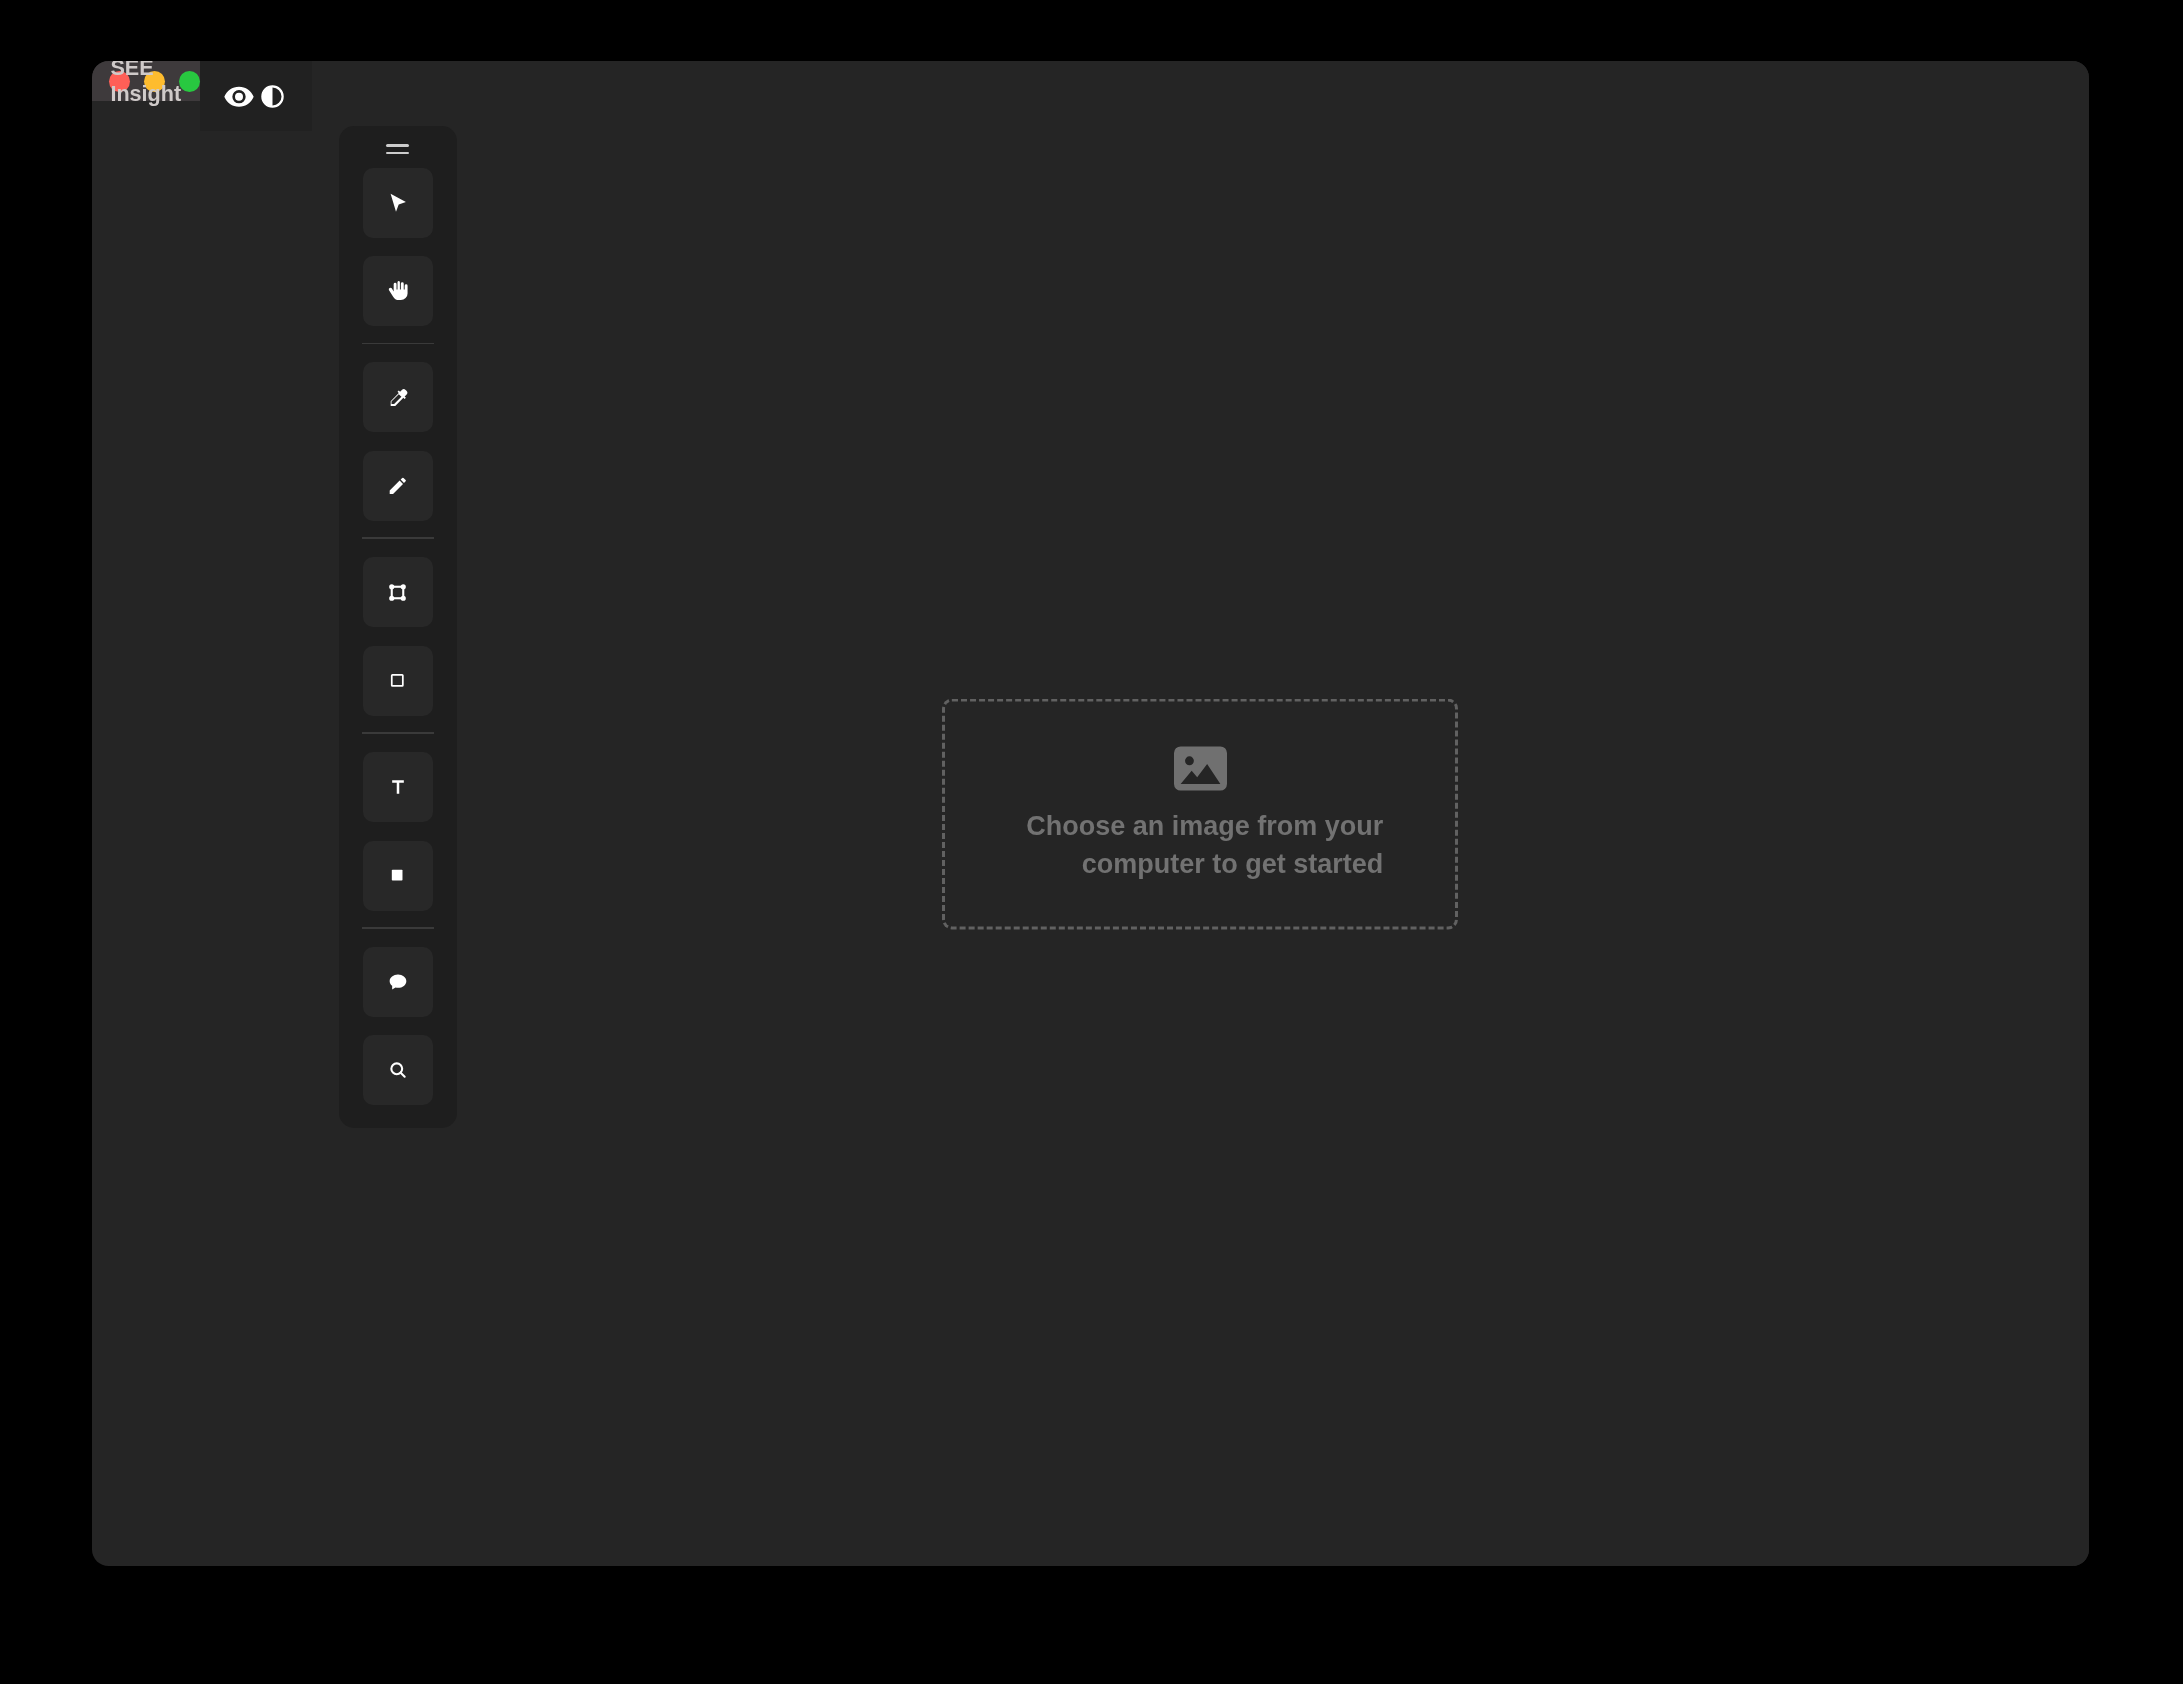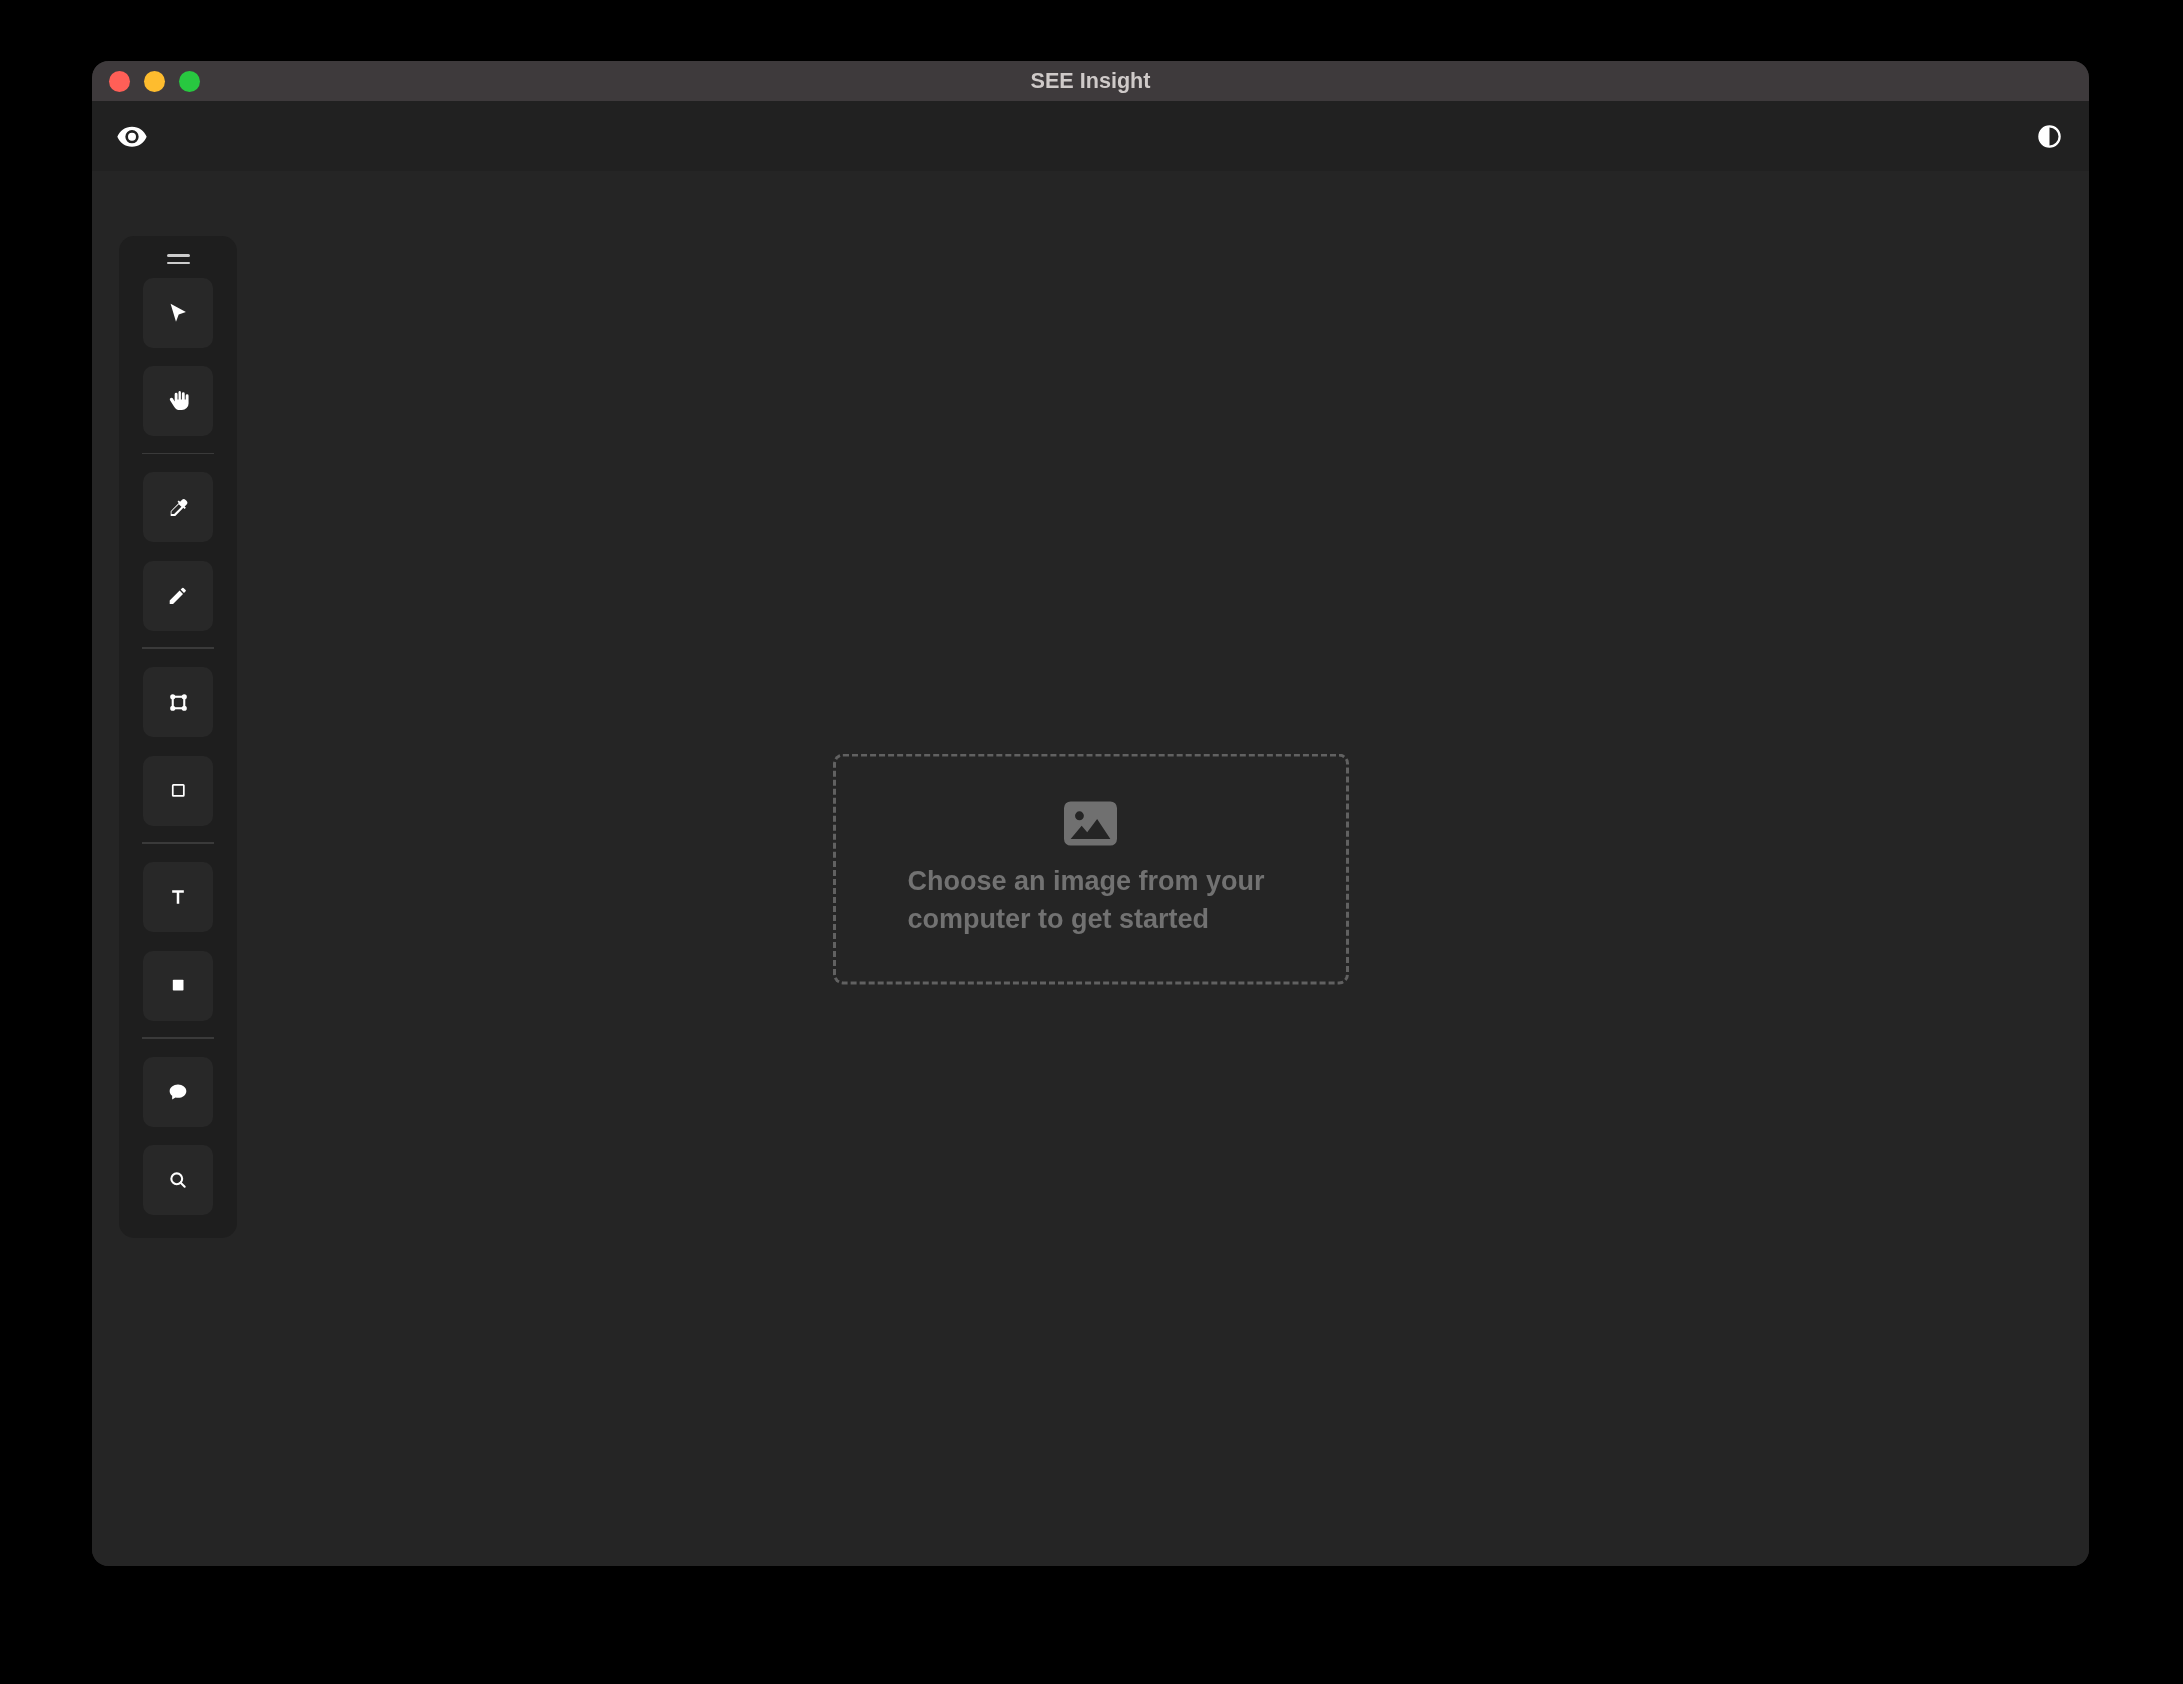--- a/index.html
+++ b/index.html
@@ -16,21 +16,21 @@
     transform-origin: top left;
   }
   .window {
     position: absolute;
     left: 92px; top: 61px;
     width: 1997px; height: 1505px;
     background: #252525;
     border-radius: 16.6px;
     overflow: hidden;
     display: flex;
-    flex-direction: column;
+    flex-direction: row;
   }
   .titlebar {
     height: 40px;
     background: #3e3a3c;
     display: flex;
     align-items: center;
     position: relative;
     flex-shrink: 0;
   }
   .traffic-lights {
@@ -115,21 +115,21 @@
     align-items: center;
     justify-content: center;
     padding: 16.6px;
     cursor: pointer;
   }
   .dropzone-icon { color: #707070; margin-bottom: 15px; }
   .dropzone-text {
     color: #727272;
     font-size: 27px;
     font-weight: 700;
-    text-align: left;
+    text-align: right;
     line-height: 1.4;
     max-width: 366px;
   }
   svg { display: block; }
 </style>
 </head>
 <body>
 
 <div class="viewport" style="transform: scale(1);">
   <div class="window">

